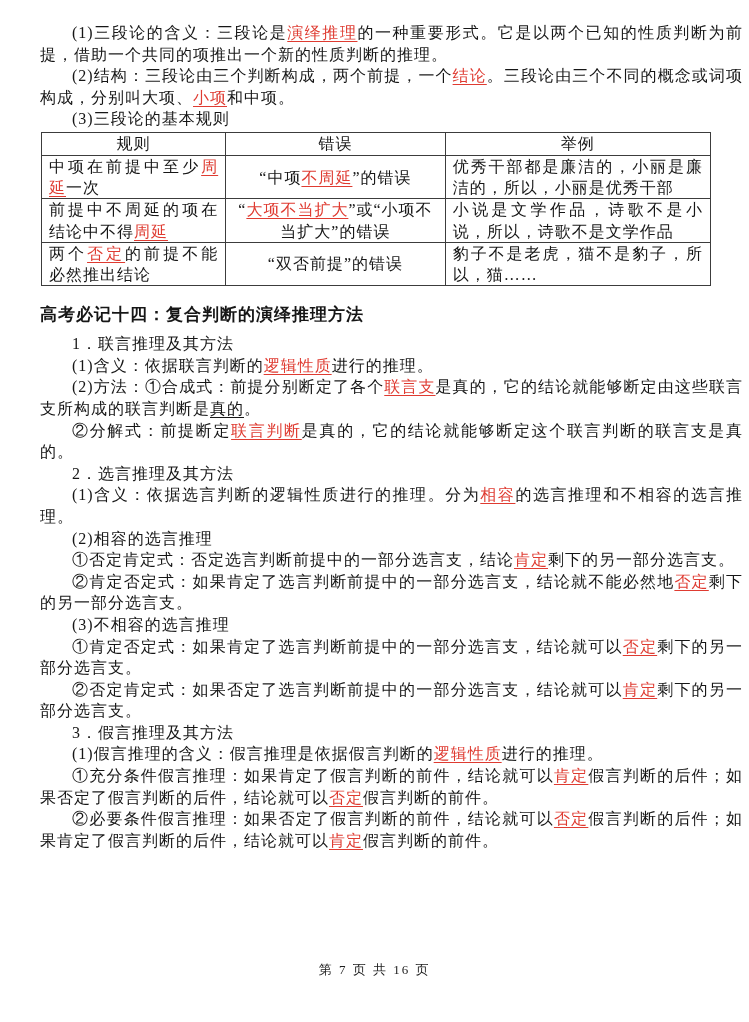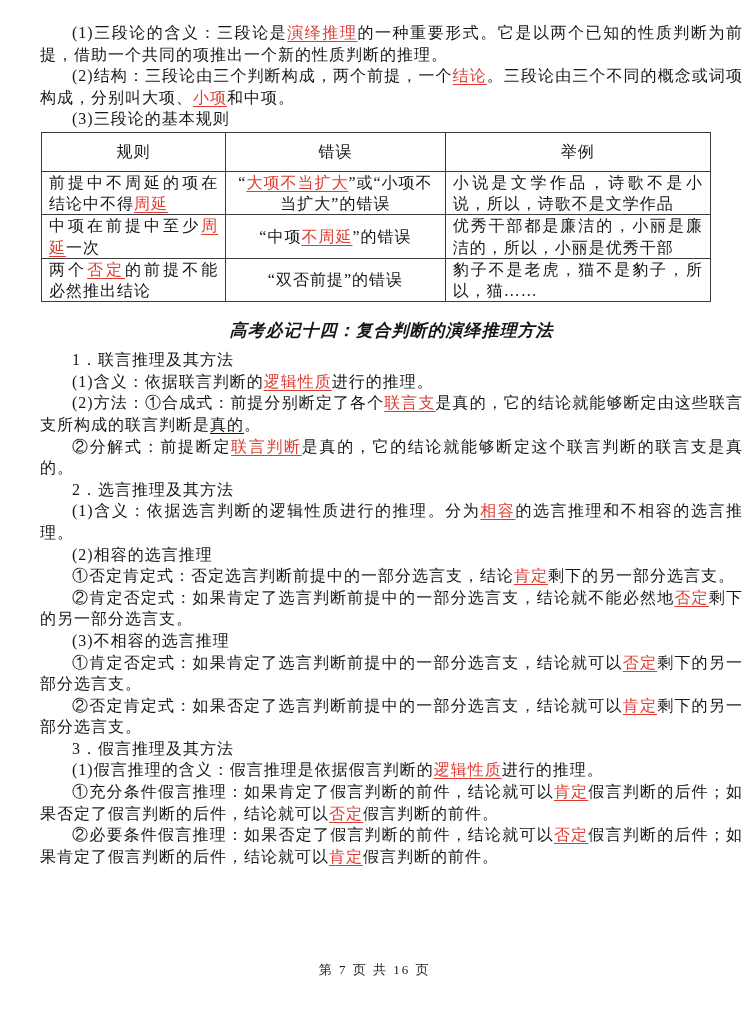--- a/index.html
+++ b/index.html
@@ -26,43 +26,42 @@
     color:var(--em,#df3b31);
     text-decoration:underline;
     text-underline-offset:3px;
   }
   .u{
     text-decoration:underline;
     text-underline-offset:3px;
   }
   .section-heading{
     margin:17px 0 7px 0;
-    text-align:center;
+    text-align:left;
     font-family:"Liberation Sans","DejaVu Sans",sans-serif;
     font-size:17px;
     font-weight:bold;
     letter-spacing:1px;
-    font-style:italic;
   }
   table.rules-table{
     border-collapse:collapse;
     table-layout:fixed;
     width:670px;
     margin:2px 0 0 1px;
   }
   .rules-table th,.rules-table td{
     border:1px solid #3c3c3c;
     padding:0 7px;
     line-height:21.2px;
     letter-spacing:1px;
     font-weight:normal;
     vertical-align:middle;
     text-align:justify;
   }
-  .rules-table th{height:22px;text-align:center;padding:8px 2px;}
+  .rules-table th{height:22px;text-align:center;padding:0 2px;}
   .rules-table td{height:41px;}
   .rules-table .c0{width:172px;}
   .rules-table .c1{width:206px;text-align:center;}
   .rules-table .c2{width:250px;}
   .page-footer{
     position:absolute;
     left:0;right:0;
     bottom:43px;
     text-align:center;
     font-size:13px;
@@ -81,28 +80,28 @@
       <table class="rules-table">
         <thead>
           <tr>
             <th class="c0">规则</th>
             <th class="c1">错误</th>
             <th class="c2">举例</th>
           </tr>
         </thead>
         <tbody>
           <tr>
+            <td class="c0"><span>中项在前提中至少</span><span class="em">周延</span><span>一次</span></td>
+            <td class="c1"><span>“中项</span><span class="em">不周延</span><span>”的错误</span></td>
+            <td class="c2"><span>优秀干部都是廉洁的，小丽是廉洁的，所以，小丽是优秀干部</span></td>
+          </tr>
+          <tr>
             <td class="c0"><span>前提中不周延的项在结论中不得</span><span class="em">周延</span></td>
             <td class="c1"><span>“</span><span class="em">大项不当扩大</span><span>”或“小项不当扩大”的错误</span></td>
             <td class="c2"><span>小说是文学作品，诗歌不是小说，所以，诗歌不是文学作品</span></td>
-          </tr>
-          <tr>
-            <td class="c0"><span>中项在前提中至少</span><span class="em">周延</span><span>一次</span></td>
-            <td class="c1"><span>“中项</span><span class="em">不周延</span><span>”的错误</span></td>
-            <td class="c2"><span>优秀干部都是廉洁的，小丽是廉洁的，所以，小丽是优秀干部</span></td>
           </tr>
           <tr>
             <td class="c0"><span>两个</span><span class="em">否定</span><span>的前提不能必然推出结论</span></td>
             <td class="c1"><span>“双否前提”的错误</span></td>
             <td class="c2"><span>豹子不是老虎，猫不是豹子，所以，猫……</span></td>
           </tr>
         </tbody>
       </table>
       <h2 class="section-heading"><span>高考必记十四：复合判断的演绎推理方法</span></h2>
       <p class="para"><span>1．联言推理及其方法</span></p>

